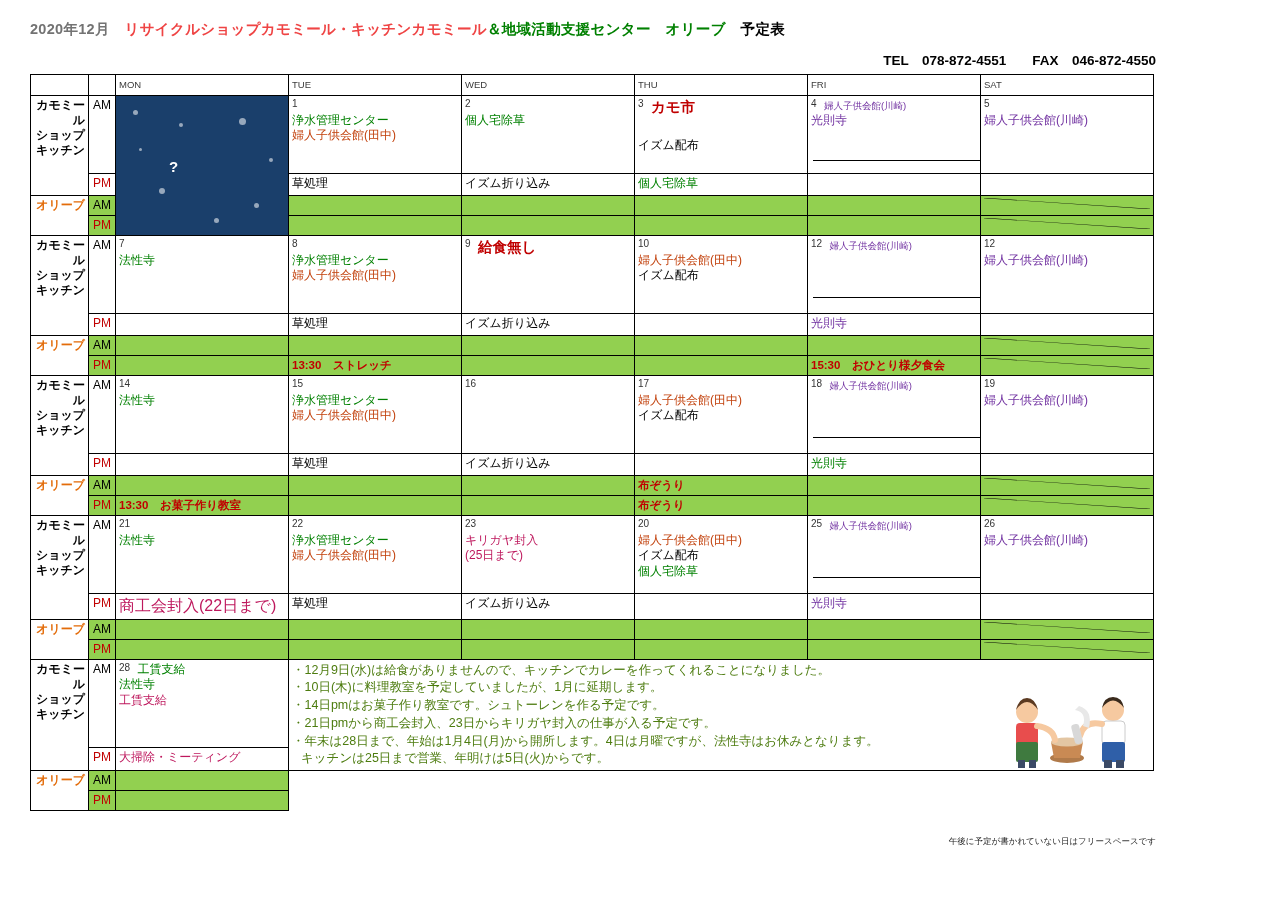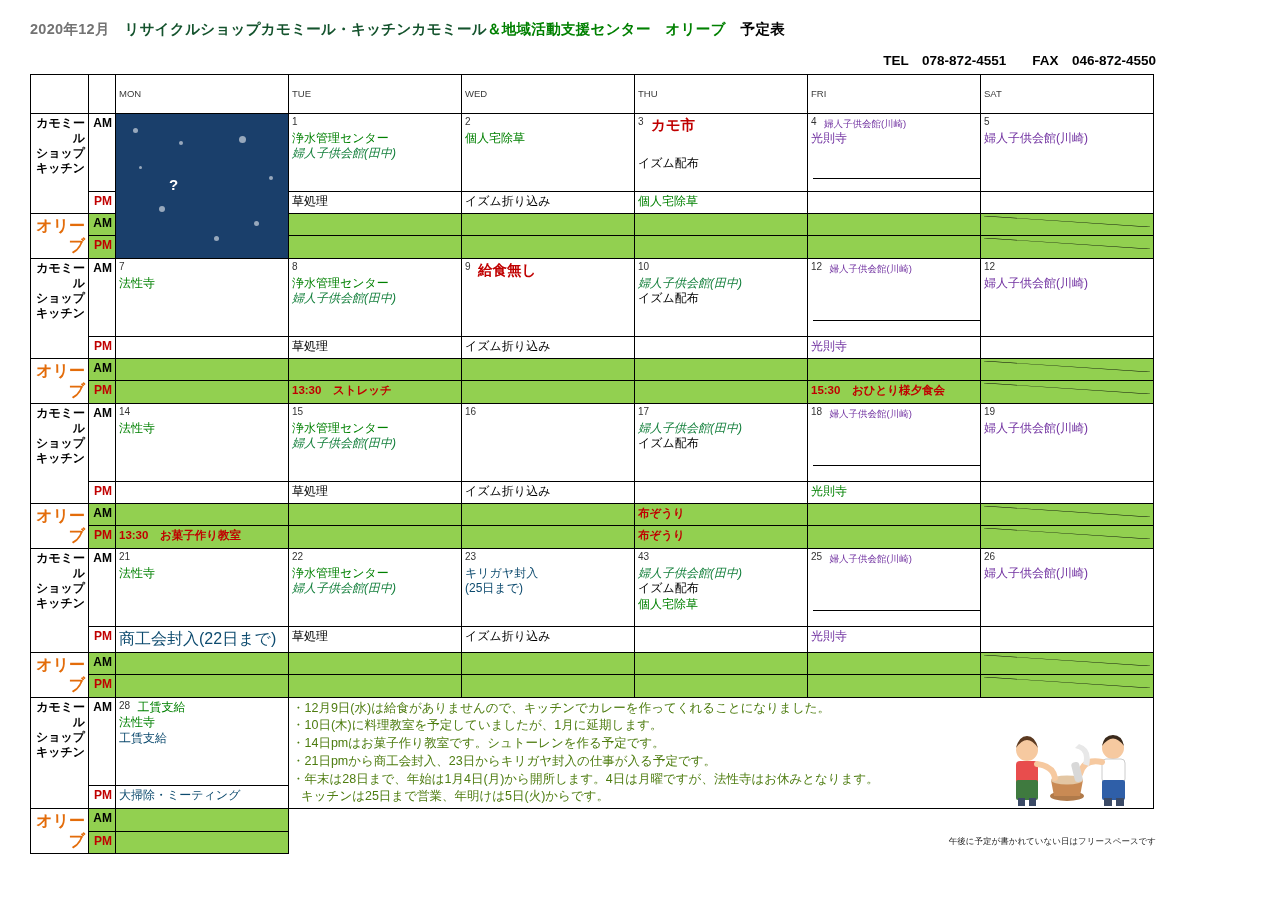--- a/index.html
+++ b/index.html
@@ -47,62 +47,62 @@
     line-height: 1.25;
     color: #000;
     overflow: hidden;
   }
   
   col.c-lab { width: 58px; }
   col.c-ap  { width: 27px; }
   col.c-day { width: 173px; }
 
   
-  tr.hdr td { height: 20px; padding: 13px 3px; font-size: 9.5px; color: #444; border-bottom: 1px solid #000; }
+  tr.hdr td { height: 20px; padding: 4px 3px; font-size: 9.5px; color: #444; border-bottom: 1px solid #000; }
   tr.hdr td.dow { font-size: 9.5px; color: #3a3a3a; }
 
   
   td.rowlabel {
     font-size: 9.5px;
     font-weight: bold;
     color: #e36c0a;
     line-height: 1.25;
     vertical-align: middle;
     text-align: right;
     padding-left: 4px;
   }
   td.rowlabel.olive {
     color: #e36c0a;
-    font-size: 16px;
+    font-size: 12px;
   }
   td.ap {
     font-size: 8.5px;
-    font-weight: bold;
+    font-weight: normal;
     color: #e36c0a;
-    text-align: right;
+    text-align: center;
     vertical-align: middle;
     padding: 0 2px;
   }
   td.ap.pm { color: #c00000; }
 
   td.am-cell { height: 78px; }
   td.pm-cell { height: 22px; }
   td.olive-cell { height: 16px; background: #92d050; }
 
   .daynum {
     font-size: 10px;
     color: #333;
     display: inline-block;
     margin-right: 4px;
     vertical-align: top;
   }
   .ev { font-size: 12px; line-height: 1.3; white-space: nowrap; }
-  .ev.blue { color: #15803d; font-style: italic; }
+  .ev.blue { color: #c2410c; }
   .ev.green { color: #008000; }
-  .ev.red { color: #0c4a6e; font-weight: bold; font-size: 13px; }
+  .ev.red { color: #be185d; font-weight: bold; font-size: 13px; }
   .ev.purple { color: #7030a0; }
   .ev.black { color: #000; }
   .ev.small { font-size: 9.5px; color: #7030a0; }
   .bigred { color: #c00000; font-weight: bold; font-size: 14.5px; }
   .olive-text { font-size: 11.5px; color: #c00000; font-weight: bold; }
 
   
   .arrow {
     position: relative;
     height: 14px;
@@ -174,21 +174,21 @@
     font-size: 8.5px;
     color: #222;
   }
 </style>
 </head>
 <body>
 
 <div class="page">
 
   <div class="title">
-    <span style="color:#737373">2020年12月　</span><span style="color:#14532d">リサイクルショップカモミール・キッチンカモミール</span><span style="color:#008000">＆地域活動支援センター　オリーブ　</span><span style="color:#000">予定表</span>
+    <span style="color:#737373">2020年12月　</span><span style="color:#ef4444">リサイクルショップカモミール・キッチンカモミール</span><span style="color:#008000">＆地域活動支援センター　オリーブ　</span><span style="color:#000">予定表</span>
   </div>
 
   <div class="contact">
     <span style="margin-left:0">TEL　078-872-4551</span><span>FAX　046-872-4550</span>
   </div>
 
   <table class="cal">
     <colgroup>
       <col class="c-lab">
         <col class="c-ap">
@@ -488,21 +488,21 @@
         <span class="daynum">22</span>
         <div class="ev green">浄水管理センター</div>
         <div class="ev blue">婦人子供会館(田中)</div>
       </td>
       <td class="am-cell">
         <span class="daynum">23</span>
         <div class="ev red" style="font-weight:normal;font-size:12px;">キリガヤ封入</div>
         <div class="ev red" style="font-weight:normal;font-size:12px;">(25日まで)</div>
       </td>
       <td class="am-cell">
-        <span class="daynum">43</span>
+        <span class="daynum">20</span>
         <div class="ev blue">婦人子供会館(田中)</div>
         <div class="ev black">イズム配布</div>
         <div class="ev green">個人宅除草</div>
       </td>
       <td class="am-cell">
         <span class="daynum">25</span>
         <span class="ev small">婦人子供会館(川崎)</span>
         <div class="arrow" style="margin-top:38px;">
               <div class="line"></div>
             </div>

